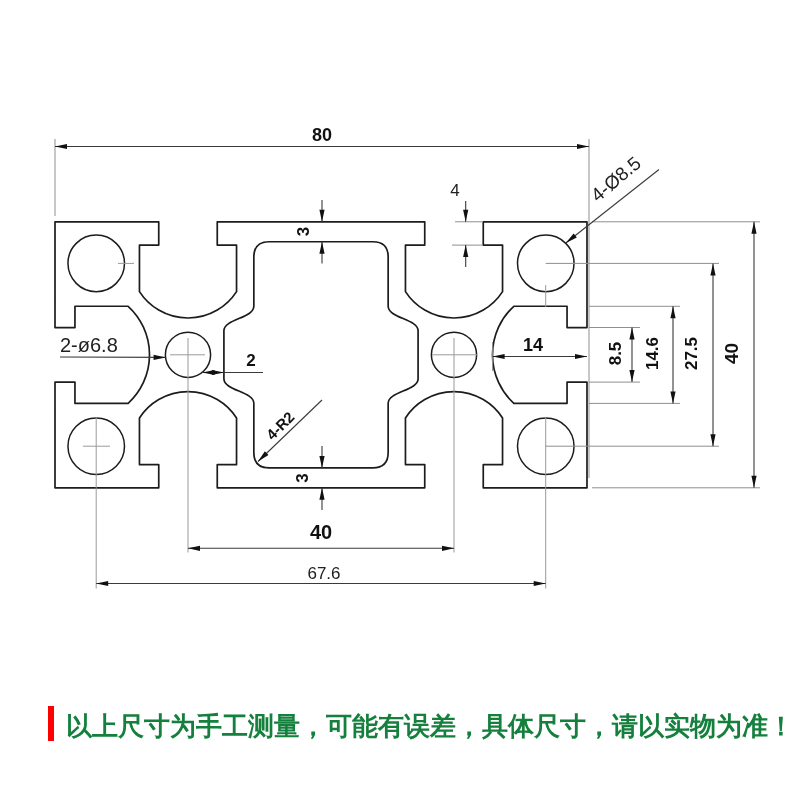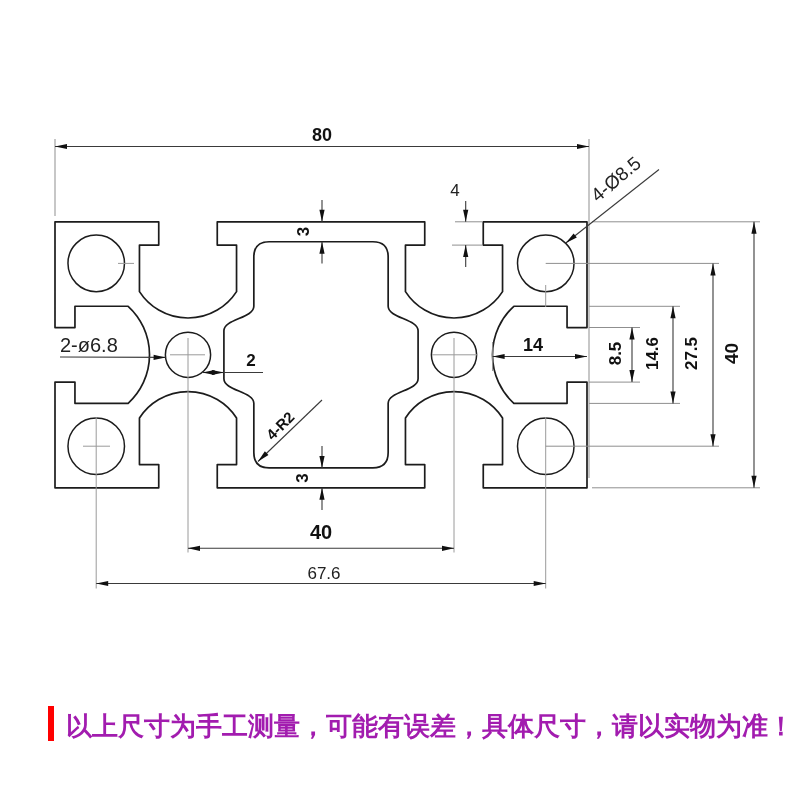--- a/index.html
+++ b/index.html
@@ -14,21 +14,21 @@
   .ext{fill:none;stroke:#8f8f8f;stroke-width:1px;}
   .cl{fill:none;stroke:#9a9a9a;stroke-width:1px;}
   
   .lbl{fill:#111;font-family:"Liberation Sans","DejaVu Sans",sans-serif;text-anchor:middle;}
   .b{font-weight:bold;}
   .t{font-weight:normal;fill:#222;}
   .s15{font-size:15px;} .s17{font-size:17px;} .s18{font-size:18px;} .s19{font-size:19px;} .s20{font-size:20px;}
   
   .disclaimer{position:absolute;left:66px;top:709px;width:720px;
               font-family:"DejaVu Sans","Liberation Sans",sans-serif;
-              font-size:26px;font-weight:600;color:#a21caf;letter-spacing:0px;white-space:nowrap;}
+              font-size:26px;font-weight:600;color:#15803d;letter-spacing:0px;white-space:nowrap;}
   .redbar{position:absolute;left:48px;top:706px;width:6px;height:35px;}
 </style>
 </head>
 <body>
 
 <div class="canvas">
 
   <svg width="800" height="800" viewBox="0 0 800 800">
     <defs>
       <marker id="arr" viewBox="-13 -3.5 14 7" refX="0" refY="0" markerWidth="14" markerHeight="7" orient="auto-start-reverse" markerUnits="userSpaceOnUse">

